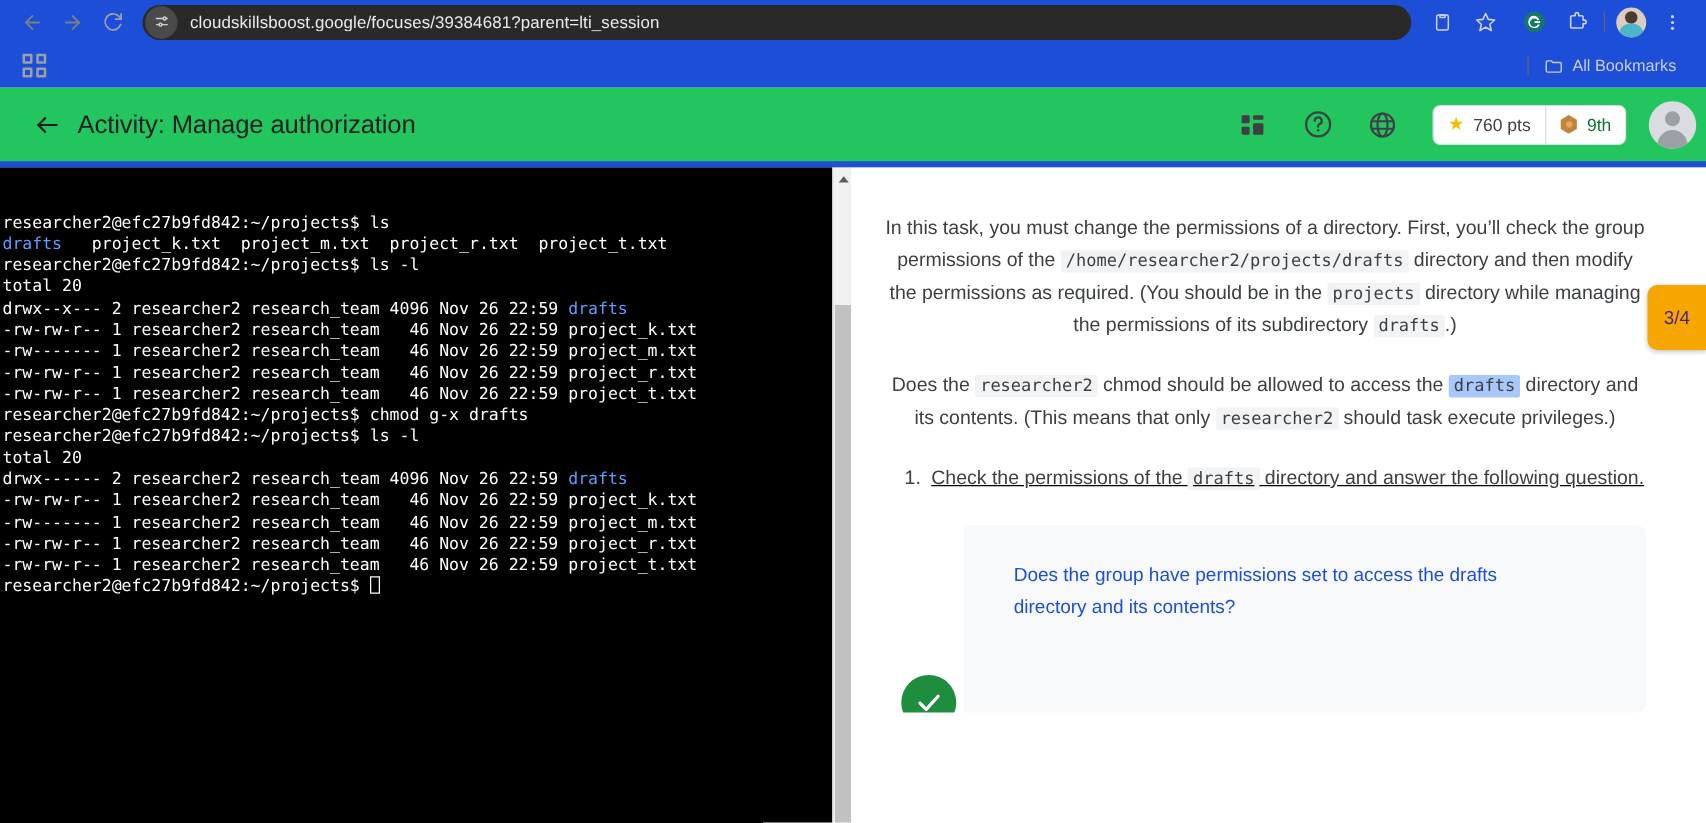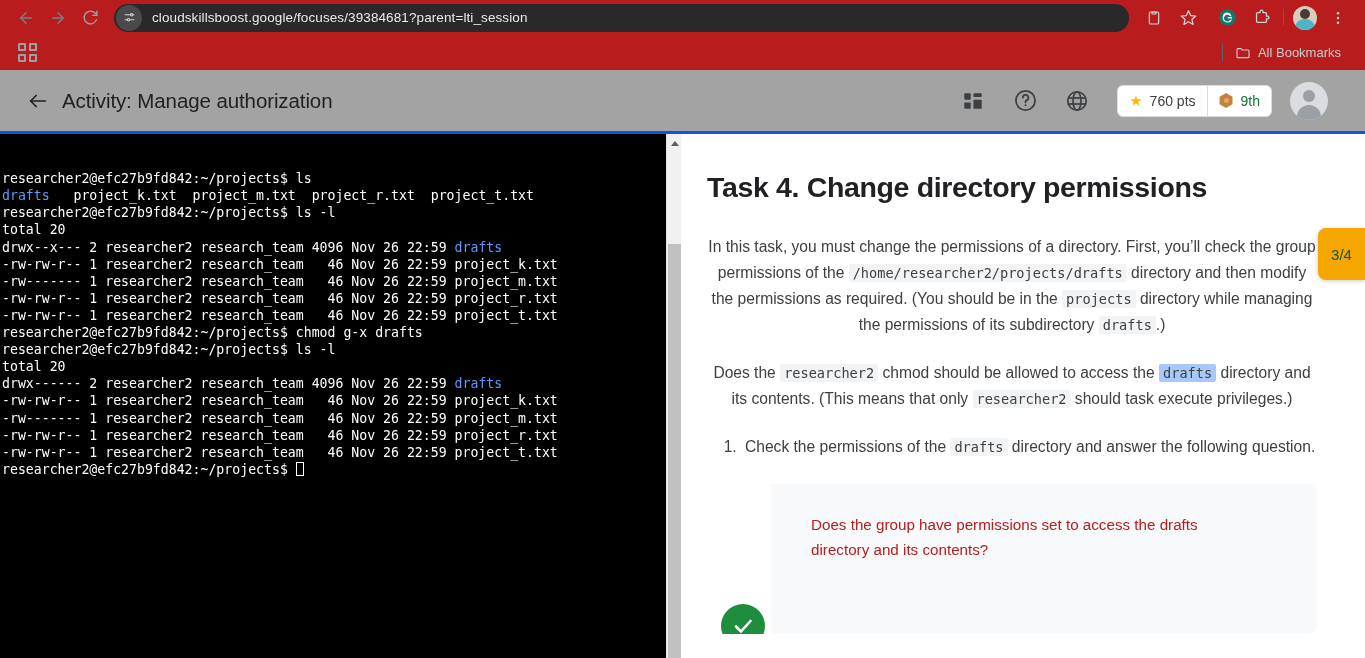--- a/index.html
+++ b/index.html
@@ -6,21 +6,21 @@
   html, body {
     width: 1365px; height: 658px;
     overflow: hidden;
     font-family: "Liberation Sans", sans-serif;
     background: #ffffff;
   }
 
   
   .browser-chrome {
     width: 1365px; height: 70px;
-    background: #b91c1c;
+    background: #1d4ed8;
     position: relative;
   }
   .toolbar-row {
     height: 35px;
     display: flex;
     align-items: center;
     padding: 0 10px;
   }
   .nav-btn {
     width: 32px; height: 32px;
@@ -123,25 +123,25 @@
     align-items: center;
     color: #c9cdd1;
     font-size: 13px;
   }
   .bm-sep { width:1px; height:17px; background:#5f6368; margin-right:12px; }
   .folder-ico { margin-right: 7px; display: flex; color:#c9cdd1; }
 
   
   .app-header {
     height: 64px;
-    background: #a3a3a3;
-    display: flex;
-    align-items: center;
-    padding: 0 37px 0 24px;
-    border-bottom: 3px solid #1d4ed8;
+    background: #22c55e;
+    display: flex;
+    align-items: center;
+    padding: 0 8px 0 24px;
+    border-bottom: 5px solid #1d4ed8;
   }
   .back-arrow {
     width: 28px; height: 28px;
     display: flex; align-items: center; justify-content: center;
     color: #202124;
     margin-right: 10px;
   }
   .page-title {
     font-size: 20.5px;
     color: #202124;
@@ -292,20 +292,21 @@
     font-size: 13.6px;
     background: #f1f3f4;
     padding: 1px 4px;
     border-radius: 2px;
     color: #3c4043;
   }
   code.inline.sel { background: #a8c7fa; }
 
   ol.steps {
     margin: 22px 0 0 34px;
+    text-decoration: underline;
   }
   ol.steps li {
     font-size: 15.6px;
     line-height: 25px;
     color: #3c4043;
     padding-left: 4px;
   }
 
   .qcard {
     margin-top: 24px;
@@ -331,21 +332,21 @@
     display: flex; align-items: center; justify-content: center;
   }
   .check-circle svg { display:block; }
   .qcard-body {
     flex: 1 1 auto;
     padding: 28px 28px 20px 40px;
   }
   .qtext {
     font-size: 15.2px;
     line-height: 25px;
-    color: #b91c1c;
+    color: #1d4ed8;
     margin-bottom: 18px;
     max-width: 420px;
   }
   .radio-row {
     display: flex;
     align-items: center;
     gap: 16px;
     padding: 5px 0;
   }
   .radio {
@@ -362,21 +363,21 @@
     right: 0;
     top: 94px;
     width: 47px;
     height: 52px;
     background: #f5a700;
     border-radius: 8px 0 0 8px;
     display: flex;
     align-items: center;
     justify-content: center;
     font-size: 15px;
-    color: #14532d;
+    color: #4c1d95;
     box-shadow: 0 1px 4px rgba(0,0,0,0.22);
     z-index: 5;
   }
 </style>
 </head>
 <body>
 
 <div class="browser-chrome">
 
   <div class="toolbar-row">
@@ -533,21 +534,20 @@
 
   <div class="scrollbar">
     <div class="sb-arrow">
         <i></i>
       </div>
     <div class="sb-thumb"></div>
   </div>
 
   <div class="content">
     <div class="content-inner">
-      <h1 class="task-title">Task 4. Change directory permissions</h1>
 
       <p class="body">
         <span>In this task, you must change the permissions of a directory. First, you’ll check the group permissions of the </span><code class="inline">/home/researcher2/projects/drafts</code><span> directory and then modify the permissions as required. (You should be in the </span><code class="inline">projects</code><span> directory while managing the permissions of its subdirectory </span><code class="inline">drafts</code><span>.)</span>
       </p>
 
       <p class="body">
         <span>Does the </span><code class="inline">researcher2</code><span> chmod should be allowed to access the </span><code class="inline sel">drafts</code><span> directory and its contents. (This means that only </span><code class="inline">researcher2</code><span> should task execute privileges.)</span>
       </p>
 
       <ol class="steps">

